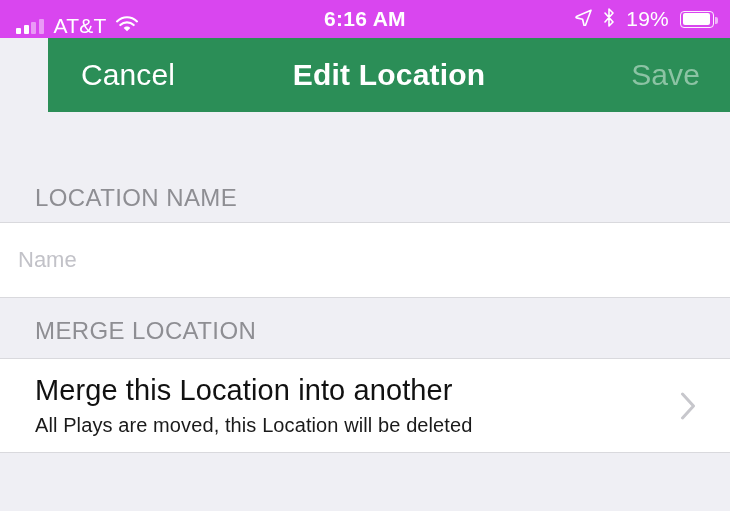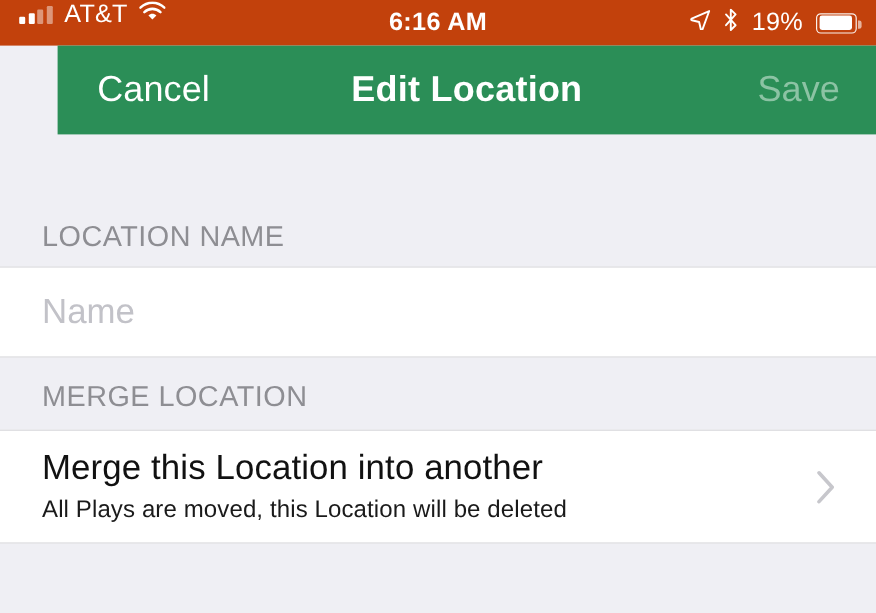--- a/index.html
+++ b/index.html
@@ -11,24 +11,24 @@
     font-family:"Liberation Sans", sans-serif;
     -webkit-font-smoothing:antialiased;
   }
 
   .phone { position:relative; width:730px; height:511px; background:#efeff4; }
 
   
   .statusbar {
     position:relative;
     height:38px;
-    background:#c2410c;
+    background:#d946ef;
     color:#ffffff;
     display:flex;
-    align-items:flex-start;
+    align-items:flex-end;
     padding:0 16px;
   }
   .sb-left  { display:flex; align-items:center; gap:10px; }
   .sb-center{
     position:absolute; left:0; right:0; top:0; height:38px;
     display:flex; align-items:center; justify-content:center;
     pointer-events:none;
   }
   .sb-right {
     position:absolute; right:16px; top:0; height:38px;
@@ -110,22 +110,22 @@
     border-top:1px solid #d9d9dd;
     border-bottom:1px solid #d9d9dd;
     position:relative;
   }
 
   .name-cell { height:76px; display:flex; align-items:center; }
   .name-input {
     width:100%;
     border:none; outline:none;
     background:transparent;
-    padding:0 35px;
-    font-size:29px;
+    padding:0 18px;
+    font-size:22px;
     color:#111111;
     font-family:"Liberation Sans", sans-serif;
   }
   .name-input::placeholder { color:#c2c2c8; }
 
   .merge-cell {
     height:95px;
     padding:0 35px;
     display:flex; flex-direction:column; justify-content:center;
     cursor:pointer;

